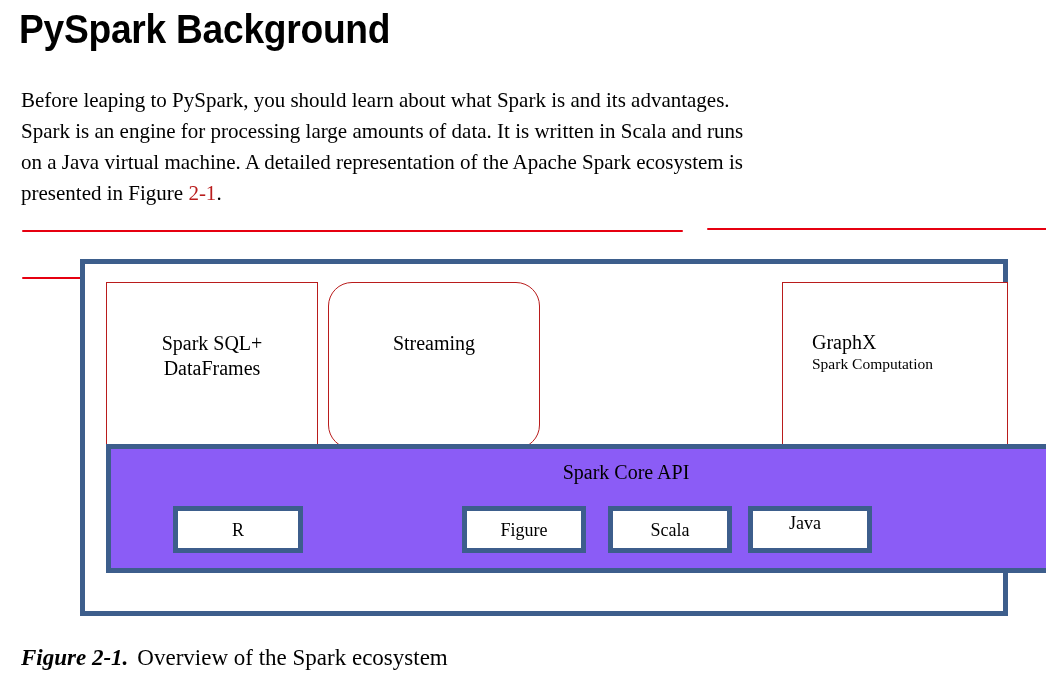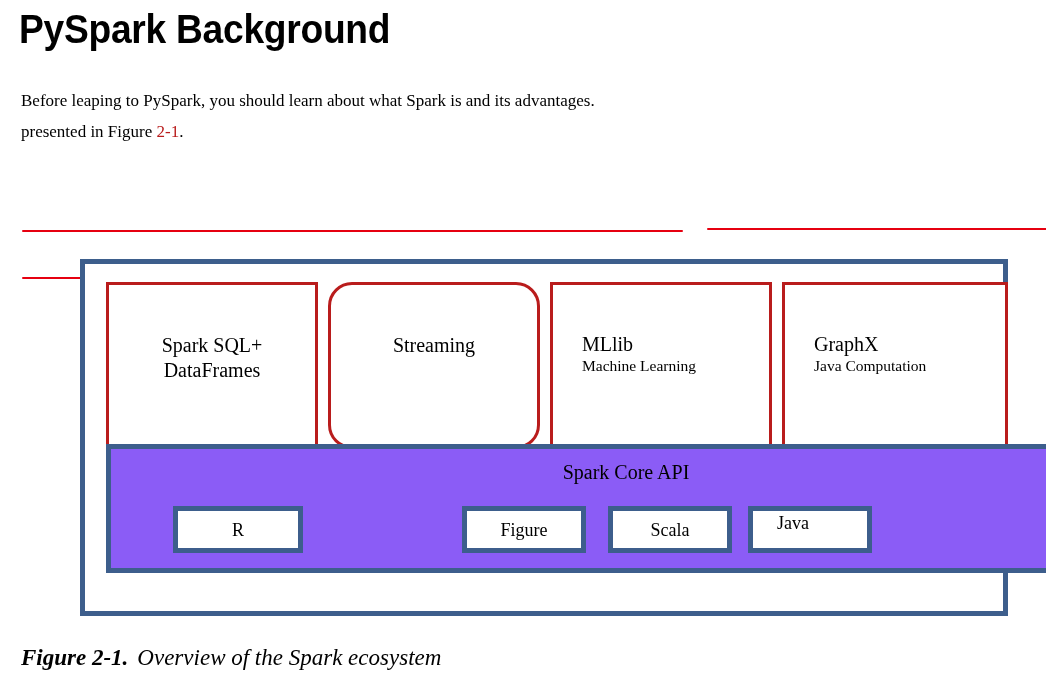--- a/index.html
+++ b/index.html
@@ -31,21 +31,21 @@
     white-space: nowrap;
   }
 
   
   .body-para {
     position: absolute;
     left: 21px;
     top: 85px;
     width: 1012px;
     font-family: "Liberation Serif", "DejaVu Serif", serif;
-    font-size: 17px;
+    font-size: 21px;
     line-height: 31px;
     color: #000000;
   }
   .body-para .line {
     white-space: nowrap;
     position: relative;
     height: 31px;
   }
   .xref {
     color: #b91c1c;
@@ -78,21 +78,21 @@
     left: 21px;
     top: 18px;
     width: 886px;
     height: 167px;
   }
 
   .mod-box {
     position: absolute;
     top: 0;
     height: 167px;
-    border: 3px solid #b91c1c;
+    border: 1px solid #b91c1c;
     box-sizing: border-box;
     background: #ffffff;
   }
   .mod-box.b1 { left: 0px;   width: 212px; }
   .mod-box.b2 { left: 222px; width: 212px; border-radius: 24px; }
   .mod-box.b3 { left: 444px; width: 222px; }
   .mod-box.b4 { left: 676px; width: 226px; }
 
   .mod-centered {
     position: absolute;
@@ -163,48 +163,49 @@
   }
   .lang-box.l1 { left: 62px;  width: 130px; }
   .lang-box.l2 { left: 209px; width: 125px; }
   .lang-box.l3 { left: 351px; width: 124px; }
   .lang-box.l4 { left: 497px; width: 124px; }
   .lang-box.l5 { left: 637px; width: 124px; }
   
   .lang-box.l5 .lang-label {
     top: 2px;
     text-align: left;
-    padding-left: 24px;
+    padding-left: 36px;
   }
 
   
   .caption {
     position: absolute;
     left: 21px;
     top: 645px;
     font-size: 23px;
     white-space: nowrap;
   }
   .caption .cap-num {
     font-weight: bold;
     font-style: italic;
     font-family: Liberation Serif, serif;
   }
   .caption .cap-text {
-    font-style: italic;
     margin-left: 9px;
   }
 </style>
 </head>
 <body>
 
 <div class="page-title">PySpark Background</div>
 
 <div class="body-para">
   <div class="line">Before leaping to PySpark, you should learn about what Spark is and its advantages.</div>
+  <div class="line">Spark is an engine for processing large amounts of data. It is written in Scala and runs</div>
+  <div class="line">on a Java virtual machine. A detailed representation of the Apache Spark ecosystem is</div>
   <div class="line"><span>presented in Figure </span><span class="xref">2-1</span><span>.</span></div>
   <div class="uline" id="ul-a"></div>
   <div class="uline" id="ul-b"></div>
   <div class="uline" id="ul-c"></div>
 </div>
 
 <div class="figure">
 
   <div class="top-row">
 
@@ -212,31 +213,25 @@
       <div class="mod-centered">
         <span>Spark SQL+</span><br>
         <span>DataFrames</span>
       </div>
     </div>
 
     <div class="mod-box b2">
       <div class="mod-centered">Streaming</div>
     </div>
 
-    <div class="mod-box b3">
-      <div class="mod-left">
-        <span class="mod-title">MLlib</span>
-        <span class="mod-sub">Machine Learning</span>
-      </div>
-    </div>
 
     <div class="mod-box b4">
       <div class="mod-left">
         <span class="mod-title">GraphX</span>
-        <span class="mod-sub">Java Computation</span>
+        <span class="mod-sub">Spark Computation</span>
       </div>
     </div>
 
   </div>
 
   <div class="core-box">
     <div class="core-title">Spark Core API</div>
     <div class="lang-row">
       <div class="lang-box l1">
         <span class="lang-label">R</span>

